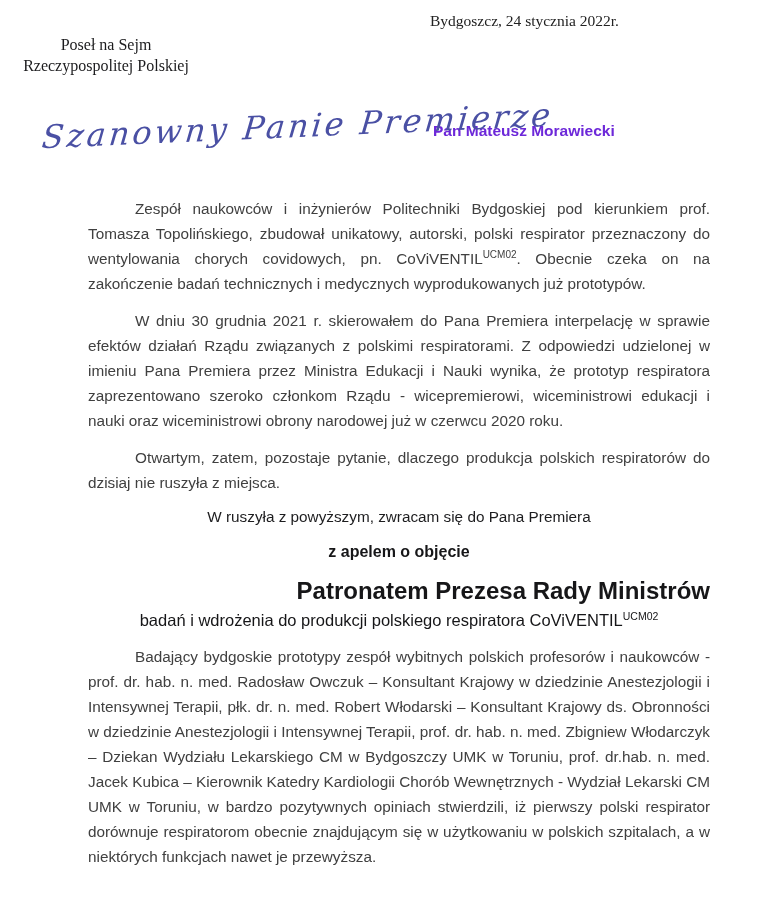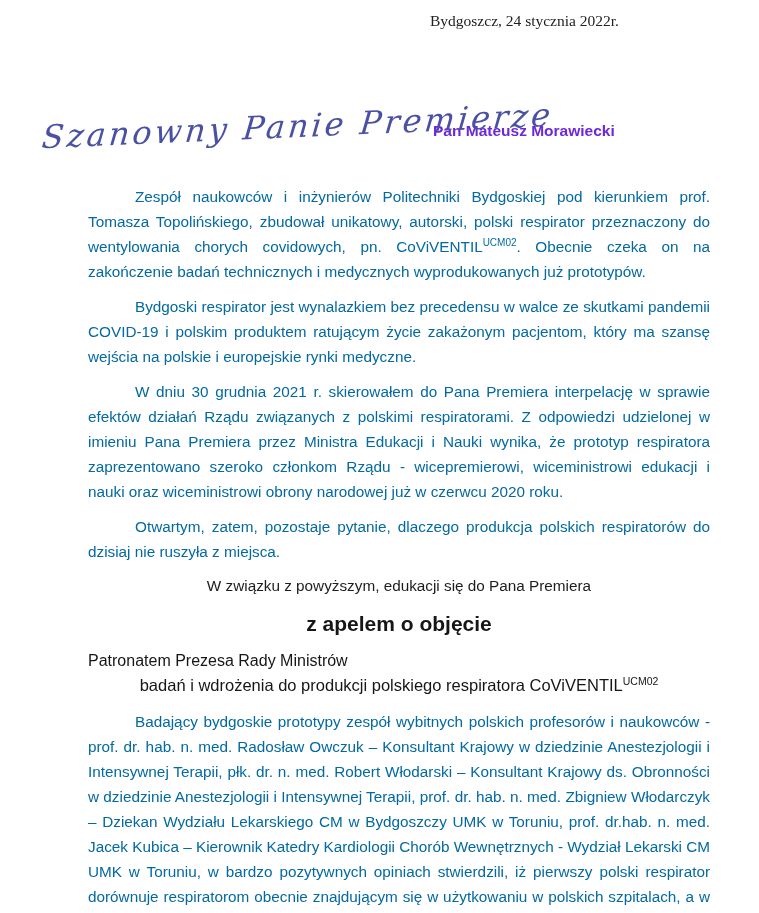--- a/index.html
+++ b/index.html
@@ -66,52 +66,52 @@
     letter-spacing: 3px;
     transform: rotate(-2.5deg) skewX(-8deg);
     transform-origin: left top;
     white-space: nowrap;
   }
   
   .body-text {
     padding: 0 49px 26px 88px;
   }
   .para {
-    margin: 0 0 10px 0;
+    margin: 12px 0 10px 0;
     font-size: 15.3px;
     line-height: 25px;
     text-align: justify;
     text-indent: 47px;
-    color: #0369a1;
+    color: #404040;
   }
   .para sup {
     font-size: 10px;
     line-height: 0;
     vertical-align: super;
   }
   .centered-line {
     margin: 6px 0 8px 0;
     font-size: 15.3px;
     line-height: 24px;
     text-align: center;
     text-indent: 0;
     color: #1d1d1f;
   }
   .appeal-1 {
     margin: 14px 0 6px 0;
-    font-size: 21px;
+    font-size: 16px;
     font-weight: bold;
     text-align: center;
     color: #161618;
   }
   .appeal-2 {
     margin: 16px 0 2px 0;
-    font-size: 16px;
-    font-weight: normal;
-    text-align: left;
+    font-size: 24px;
+    font-weight: bold;
+    text-align: right;
     color: #161618;
   }
   .appeal-3 {
     margin: 6px 0 14px 0;
     font-size: 16.5px;
     font-weight: normal;
     text-align: center;
     color: #161618;
   }
   .appeal-3 sup, .appeal-1 sup {
@@ -121,39 +121,42 @@
   }
 </style>
 </head>
 <body>
 
 <div class="page">
 
   <div class="header">
     <div class="date-line">Bydgoszcz, 24 stycznia 2022r.</div>
 
+    <div class="sender-block">
+      <div>Poseł na Sejm</div>
+      <div>Rzeczypospolitej Polskiej</div>
+    </div>
 
     <div class="recipient-block">
       <div>Pan Mateusz Morawiecki</div>
     </div>
 
     <div class="salutation">Szanowny Panie Premierze</div>
   </div>
 
   <div class="body-text">
 
     <p class="para"><span>Zespół naukowców i inżynierów Politechniki Bydgoskiej pod kierunkiem prof. Tomasza Topolińskiego, zbudował unikatowy, autorski, polski respirator przeznaczony do wentylowania chorych covidowych, pn. CoViVENTIL</span><sup>UCM02</sup><span>. Obecnie czeka on na zakończenie badań technicznych i medycznych wyprodukowanych już prototypów.</span></p>
 
-    <p class="para">Bydgoski respirator jest wynalazkiem bez precedensu w walce ze skutkami pandemii COVID-19 i polskim produktem ratującym życie zakażonym pacjentom, który ma szansę wejścia na polskie i europejskie rynki medyczne.</p>
 
     <p class="para">W dniu 30 grudnia 2021 r. skierowałem do Pana Premiera interpelację w sprawie efektów działań Rządu związanych z polskimi respiratorami. Z odpowiedzi udzielonej w imieniu Pana Premiera przez Ministra Edukacji i Nauki wynika, że prototyp respiratora zaprezentowano szeroko członkom Rządu - wicepremierowi, wiceministrowi edukacji i nauki oraz wiceministrowi obrony narodowej już w czerwcu 2020 roku.</p>
 
     <p class="para">Otwartym, zatem, pozostaje pytanie, dlaczego produkcja polskich respiratorów do dzisiaj nie ruszyła z miejsca.</p>
 
-    <p class="para centered-line">W związku z powyższym, edukacji się do Pana Premiera</p>
+    <p class="para centered-line">W ruszyła z powyższym, zwracam się do Pana Premiera</p>
 
     <p class="appeal-1">z apelem o objęcie</p>
 
     <p class="appeal-2">Patronatem Prezesa Rady Ministrów</p>
 
     <p class="appeal-3"><span>badań i wdrożenia do produkcji polskiego respiratora CoViVENTIL</span><sup>UCM02</sup></p>
 
 
     <p class="para">Badający bydgoskie prototypy zespół wybitnych polskich profesorów i naukowców - prof. dr. hab. n. med. Radosław Owczuk – Konsultant Krajowy w dziedzinie Anestezjologii i Intensywnej Terapii, płk. dr. n. med. Robert Włodarski – Konsultant Krajowy ds. Obronności w dziedzinie Anestezjologii i Intensywnej Terapii, prof. dr. hab. n. med. Zbigniew Włodarczyk – Dziekan Wydziału Lekarskiego CM w Bydgoszczy UMK w Toruniu, prof. dr.hab. n. med. Jacek Kubica – Kierownik Katedry Kardiologii Chorób Wewnętrznych - Wydział Lekarski CM UMK w Toruniu, w bardzo pozytywnych opiniach stwierdzili, iż pierwszy polski respirator dorównuje respiratorom obecnie znajdującym się w użytkowaniu w polskich szpitalach, a w niektórych funkcjach nawet je przewyższa.</p>
 

